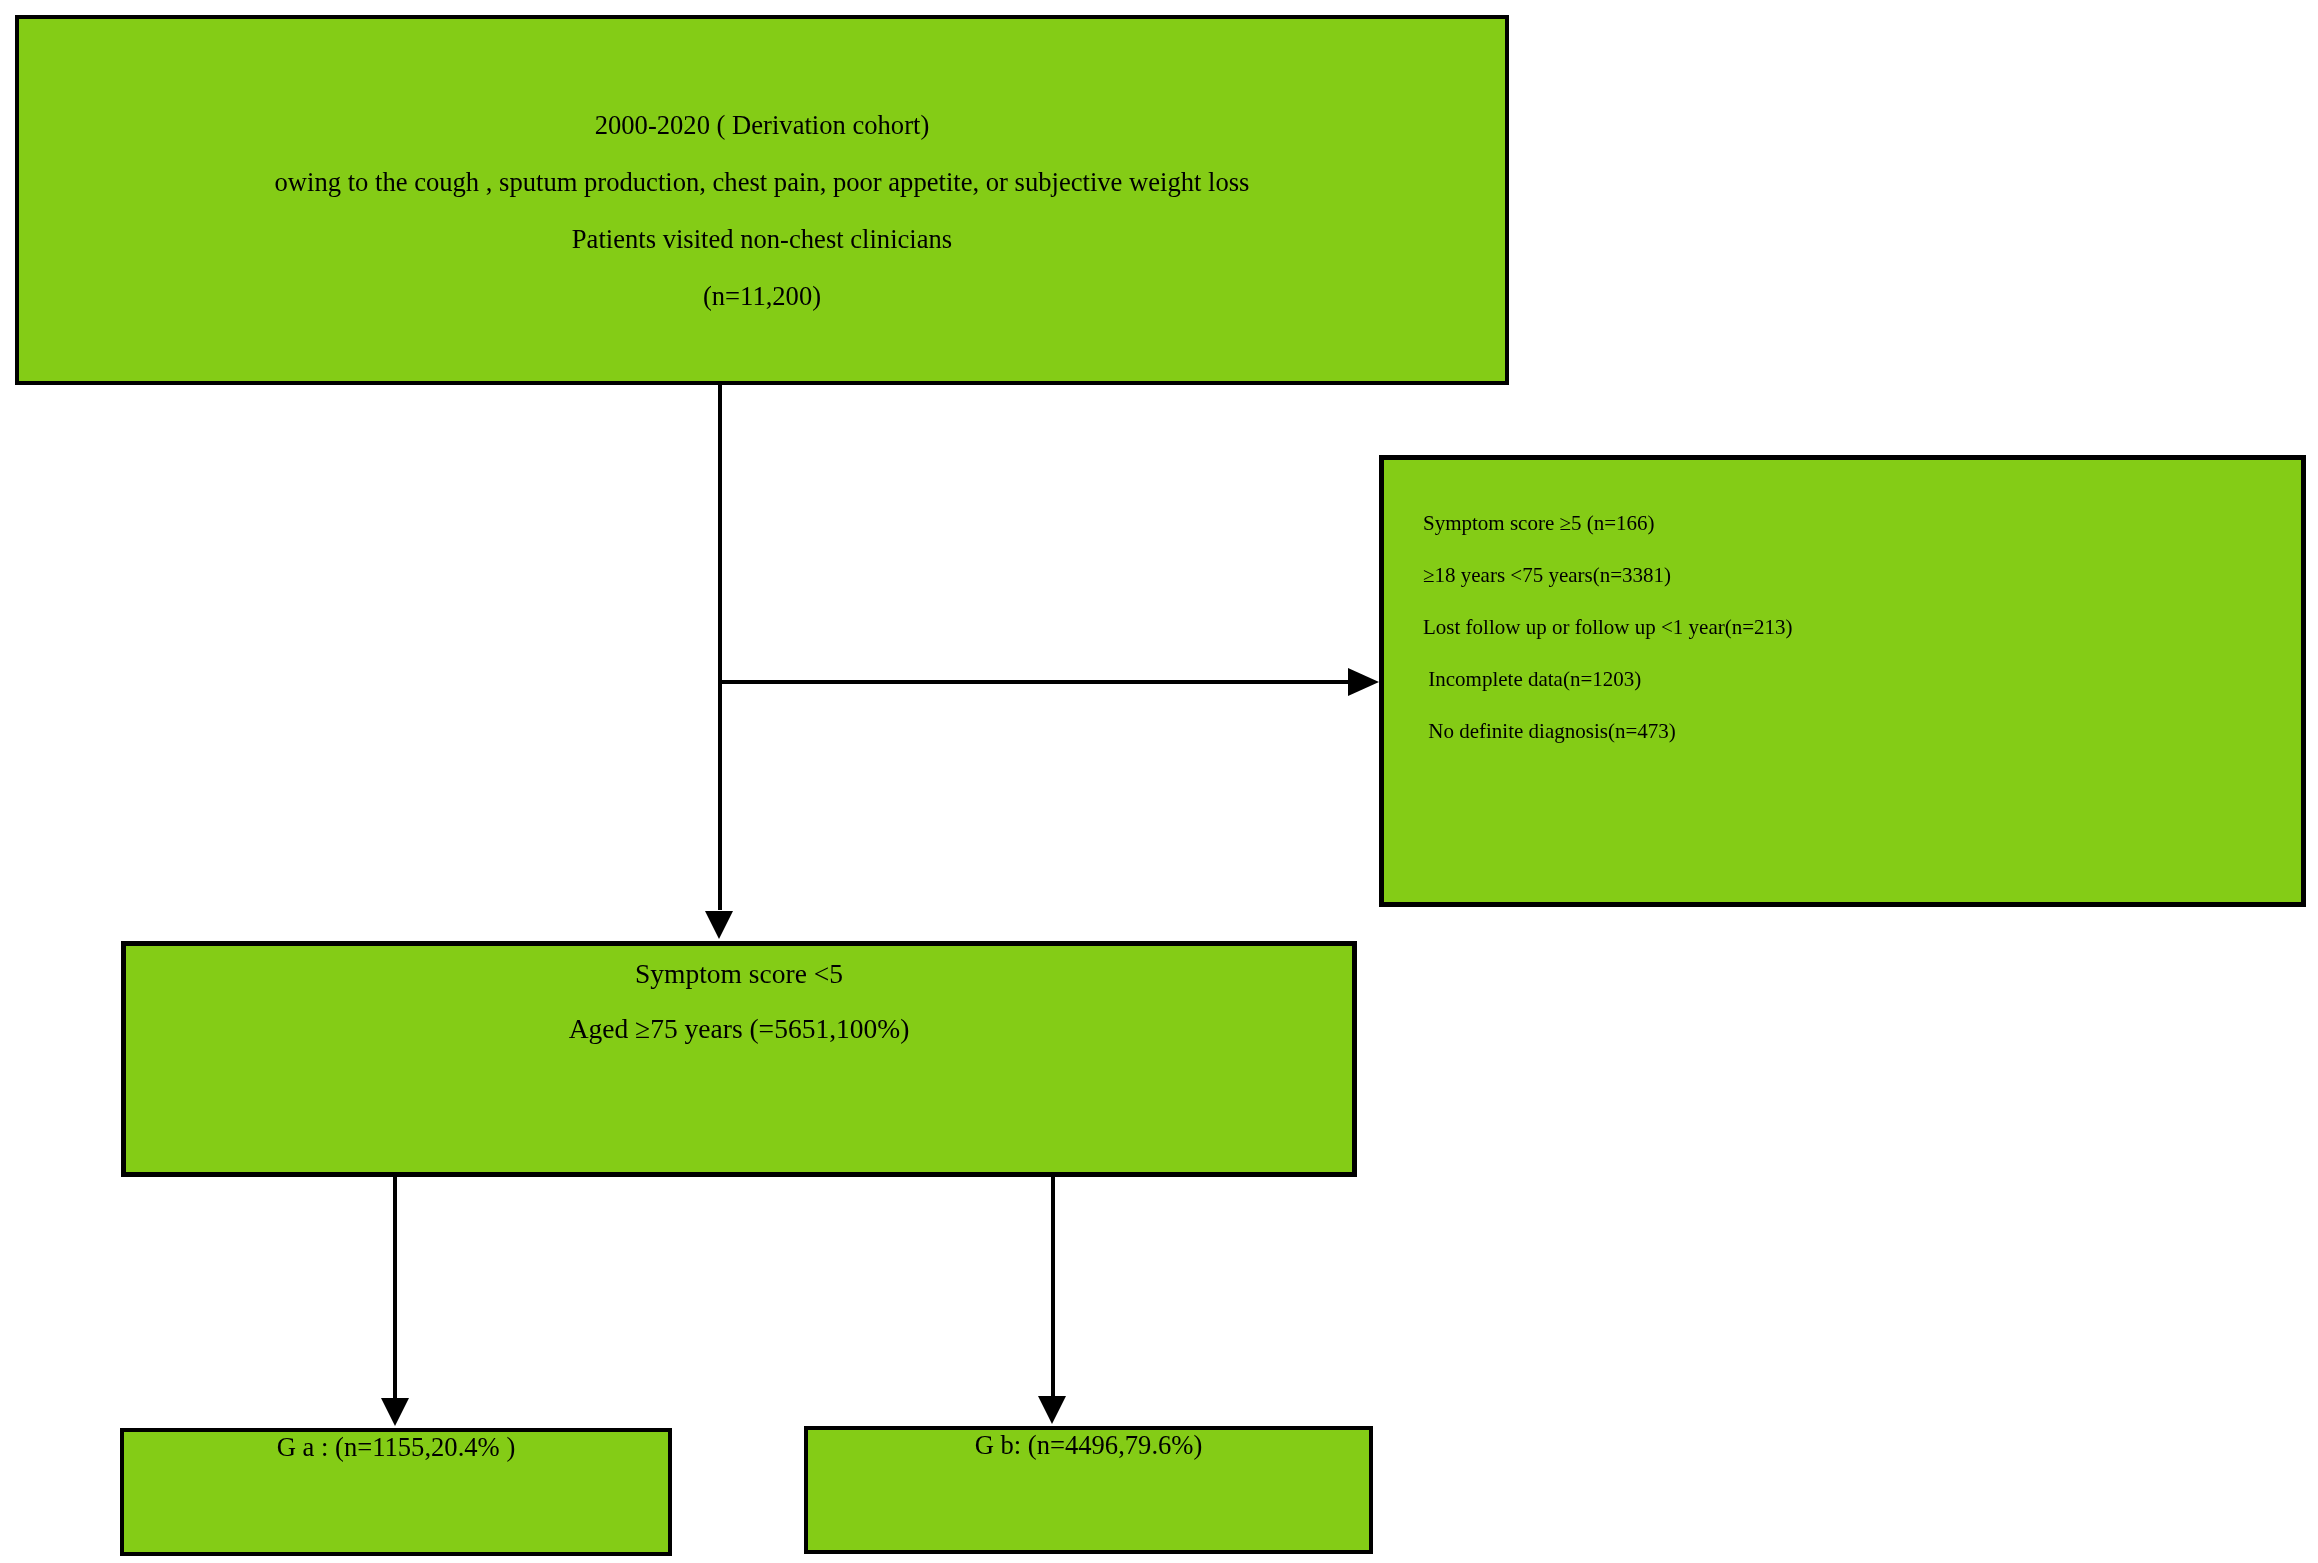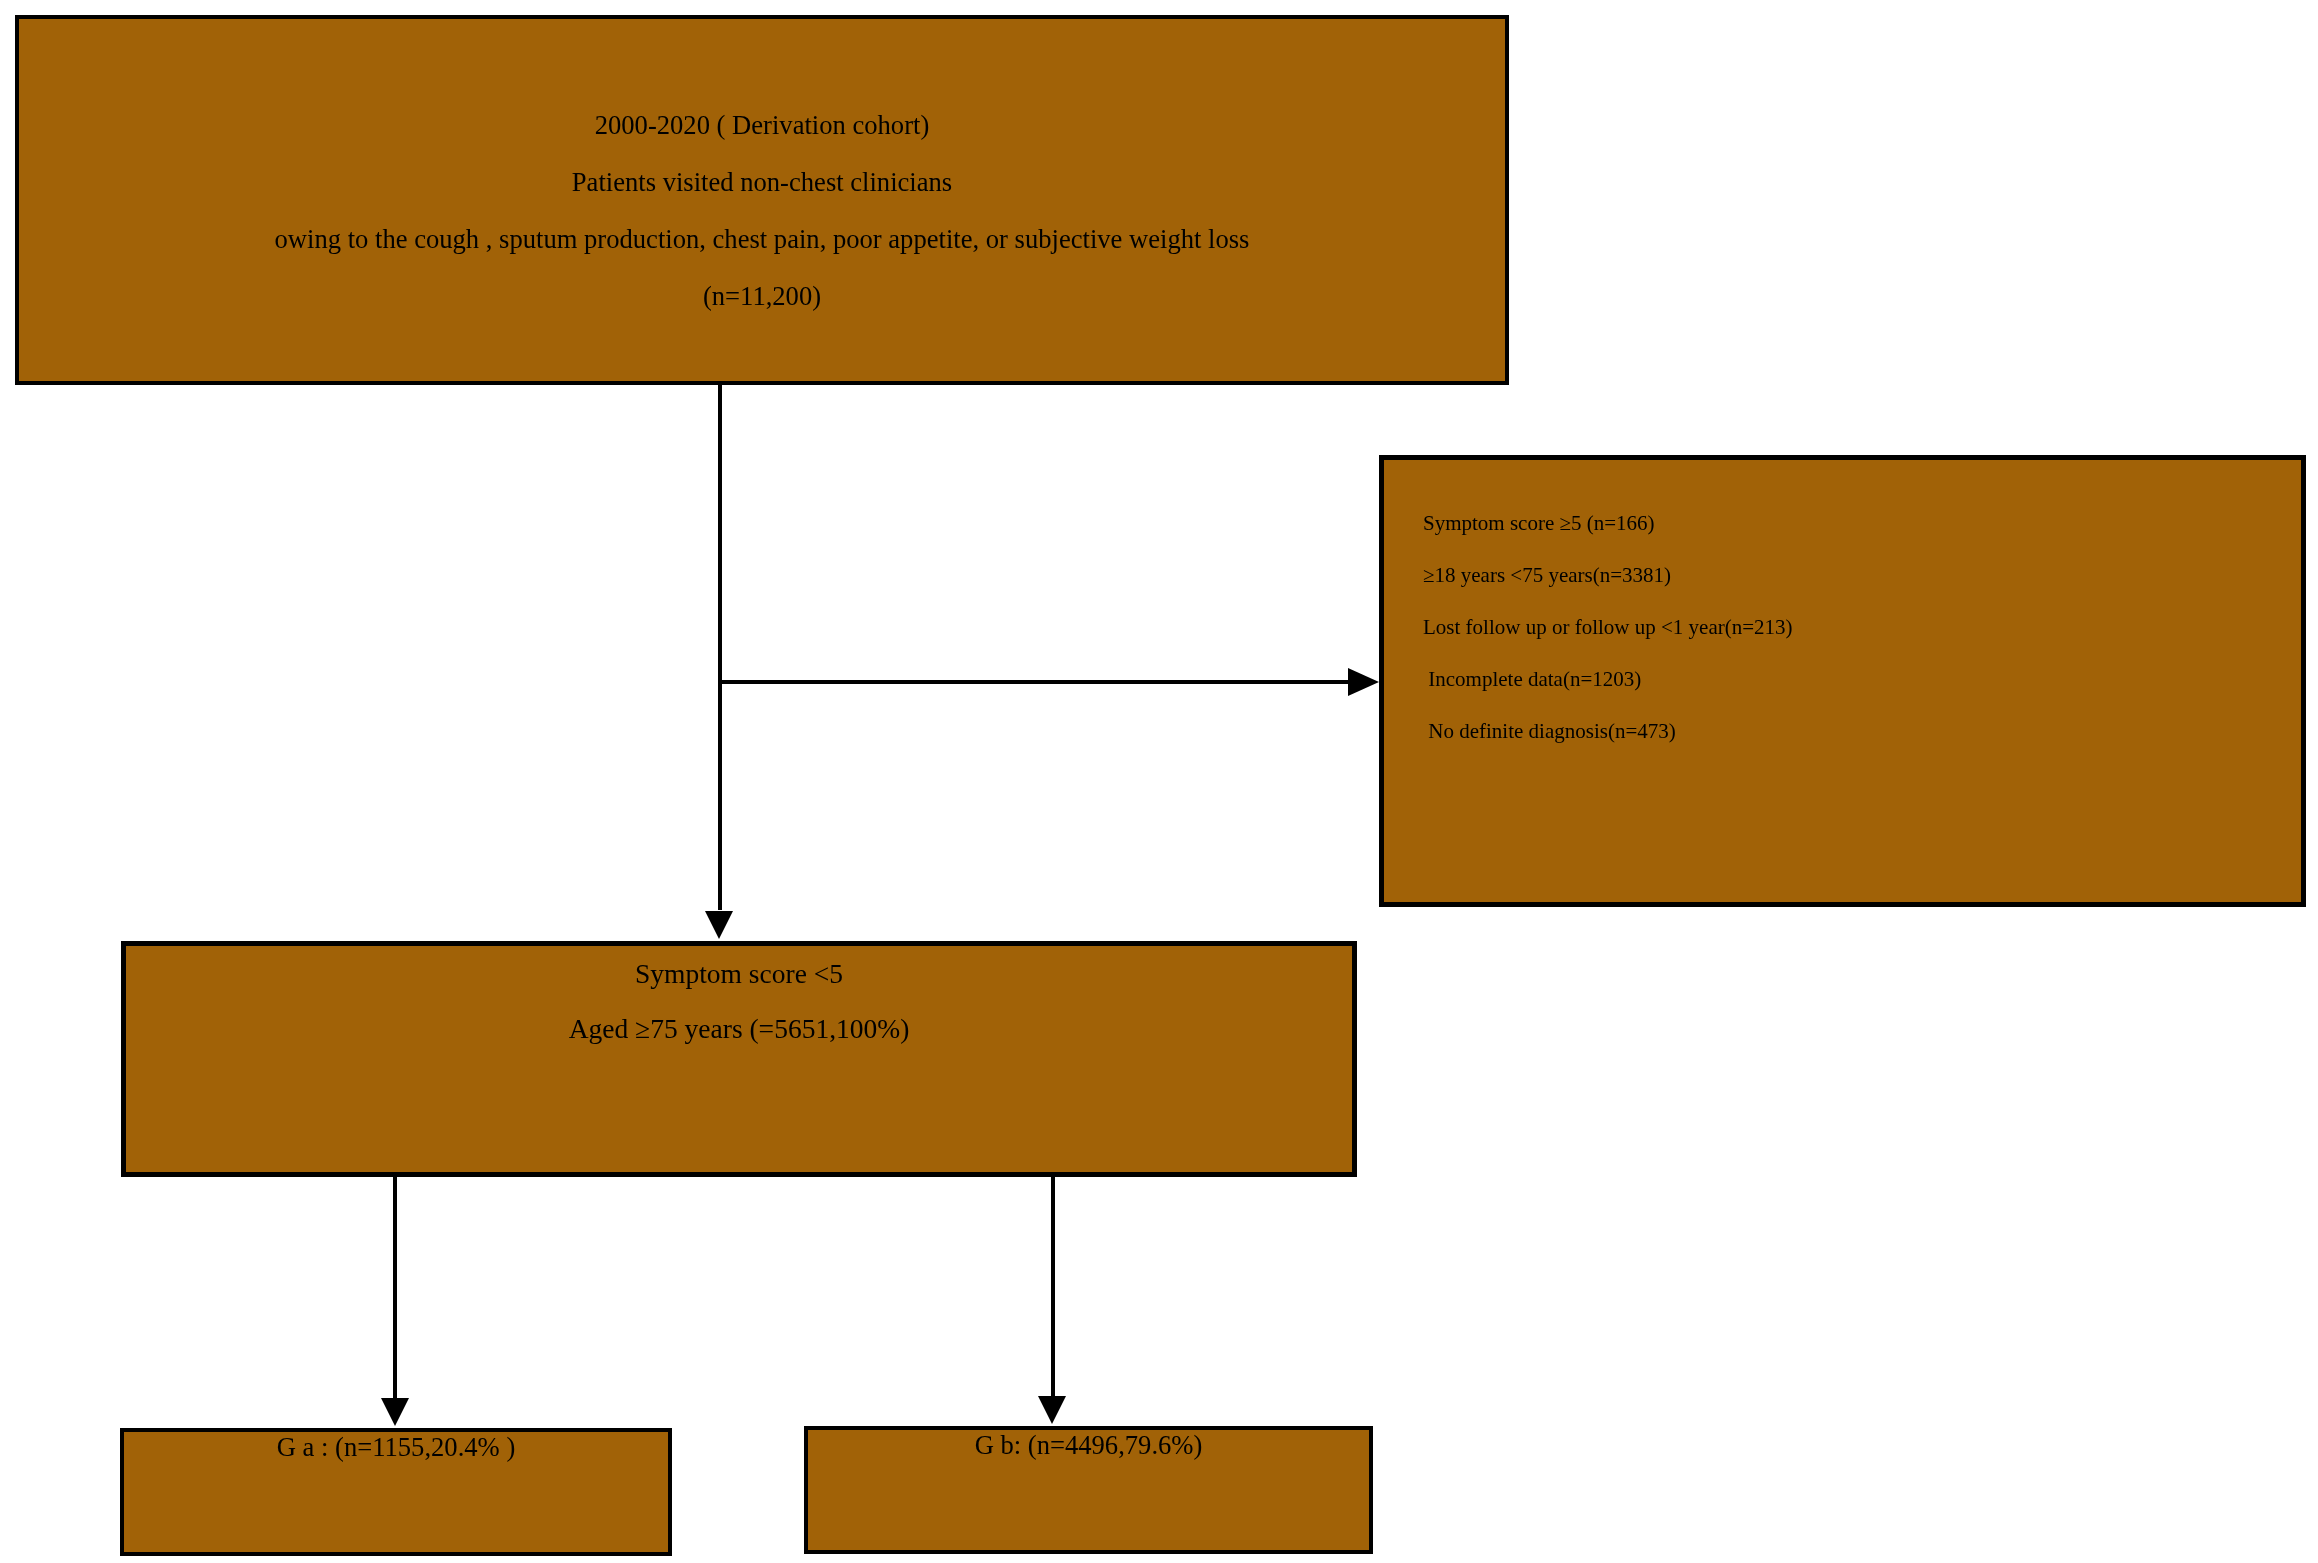--- a/index.html
+++ b/index.html
@@ -13,21 +13,21 @@
     height: 1564px;
     background: #ffffff;
     font-family: "Liberation Serif", "DejaVu Serif", serif;
     color: #000000;
     overflow: hidden;
   }
   .box {
     position: absolute;
     box-sizing: border-box;
     border: 4.4px solid #000000;
-    background: #a16207;
+    background: #84cc16;
     font-family: Liberation Serif, serif;
   }
   .bline {
     white-space: pre-wrap;
   }
   
   .top-box {
     left: 15px; top: 15px;
     width: 1494px; height: 370px;
     text-align: center;
@@ -94,22 +94,22 @@
   .arr-ga    { left: 381px;  top: 1398px; }
   .arr-gb    { left: 1038px; top: 1396px; }
 </style>
 </head>
 <body>
 
 <div class="canvas">
 
   <div class="box top-box">
     <div class="bline">2000-2020 ( Derivation cohort)</div>
+    <div class="bline">owing to the cough , sputum production, chest pain, poor appetite, or subjective weight loss</div>
     <div class="bline">Patients visited non-chest clinicians</div>
-    <div class="bline">owing to the cough , sputum production, chest pain, poor appetite, or subjective weight loss</div>
     <div class="bline">(n=11,200)</div>
   </div>
 
   <div class="conn v-main"></div>
   <div class="arrow arrow-down arr-main"></div>
 
   <div class="conn h-branch"></div>
   <div class="arrow arrow-right arr-excl"></div>
 
   <div class="box exclusion-box">

